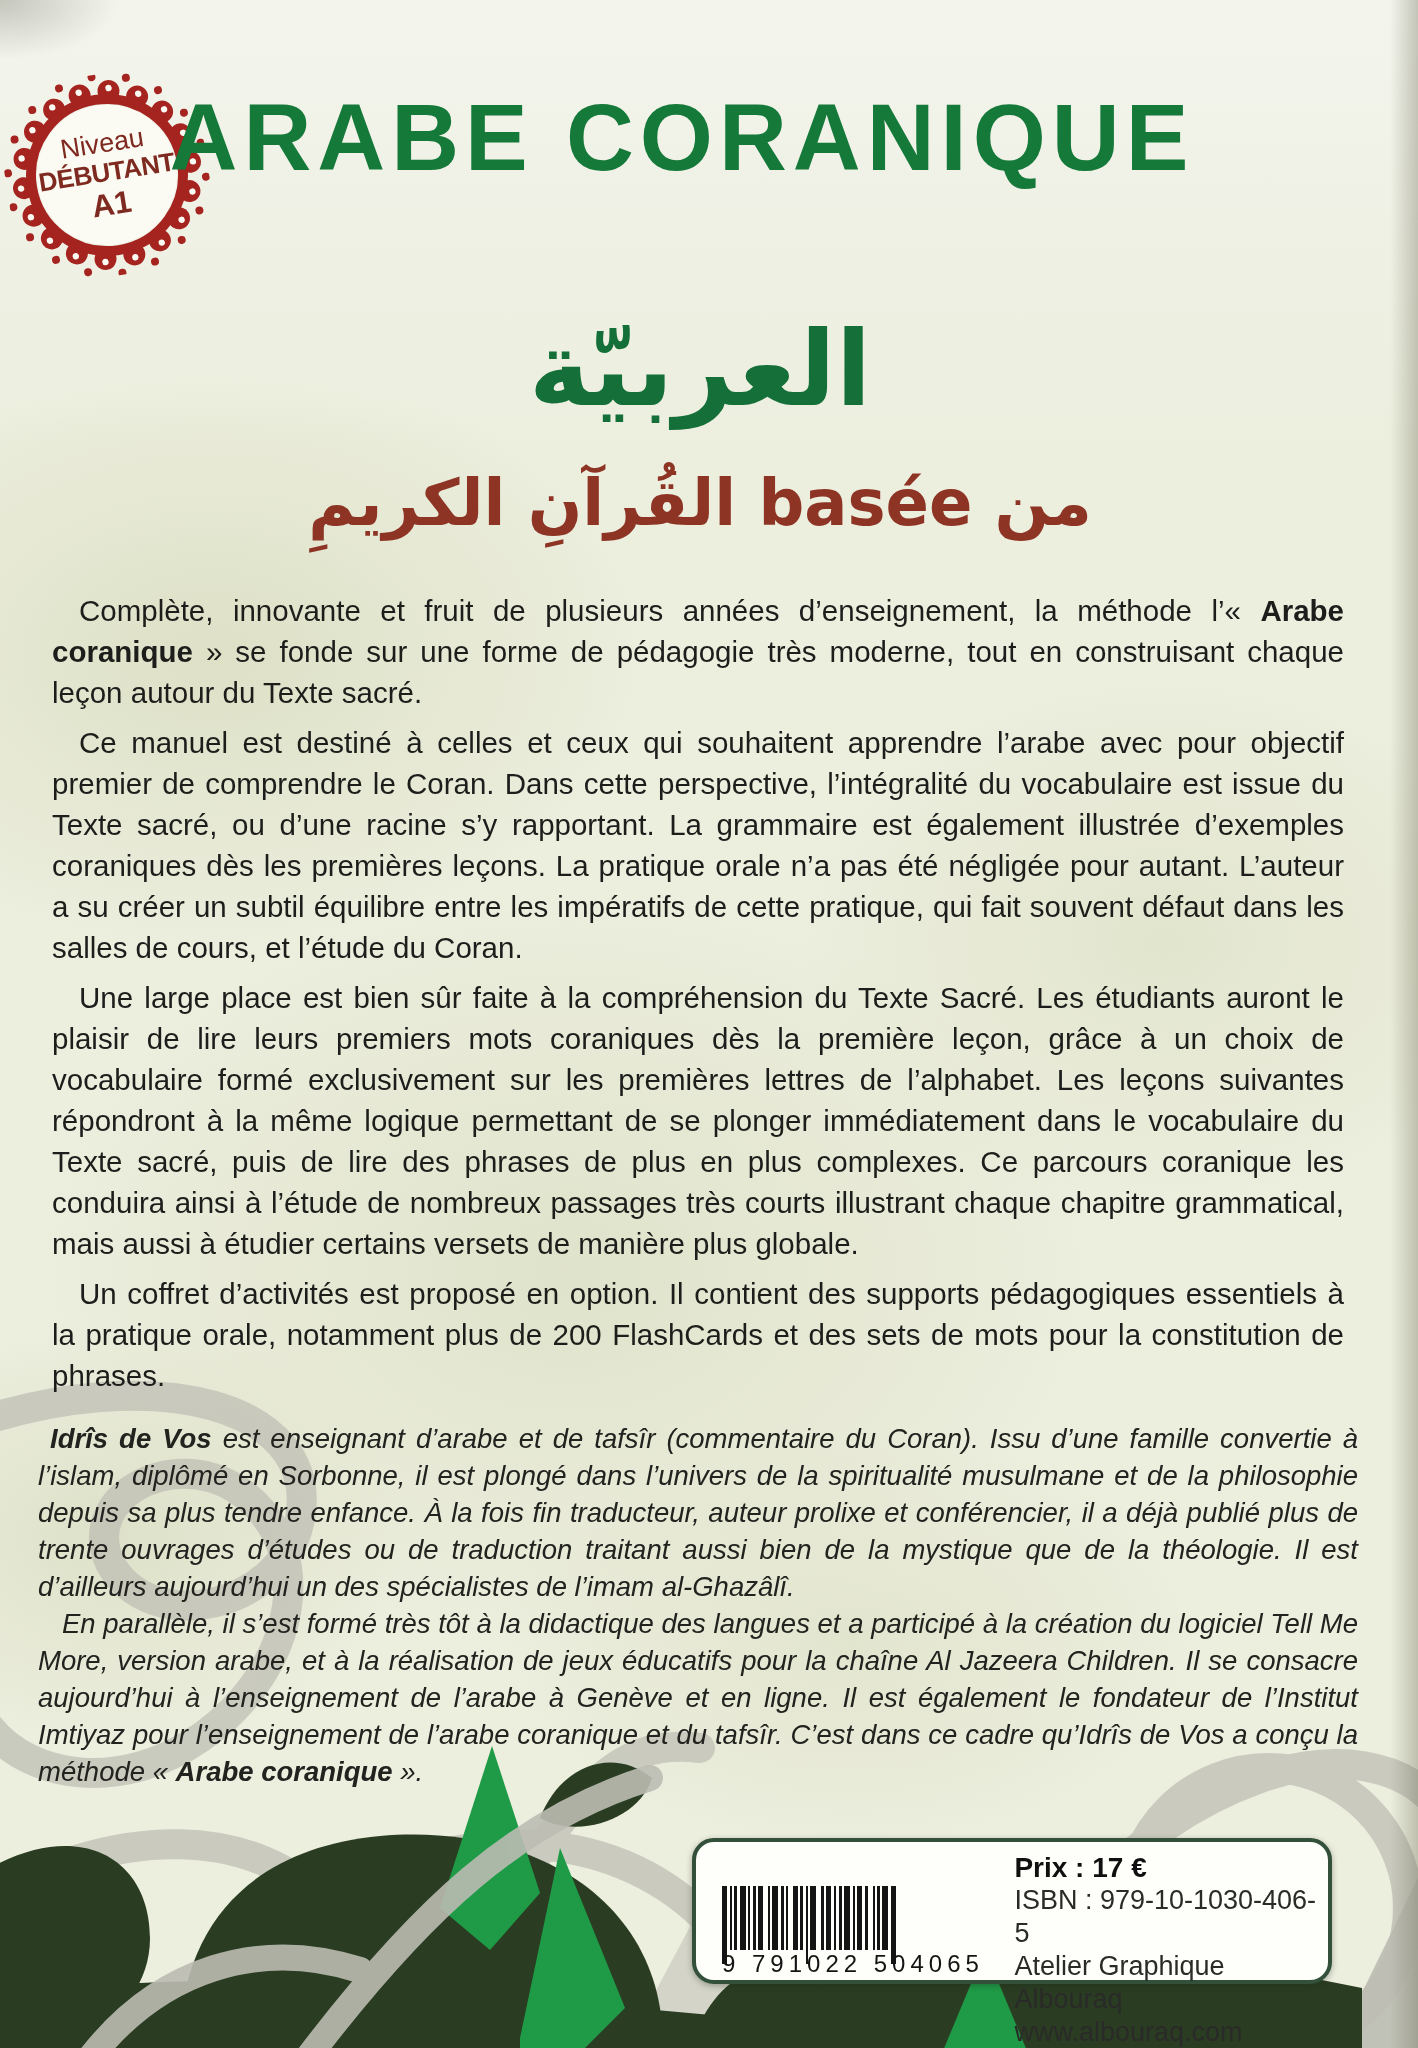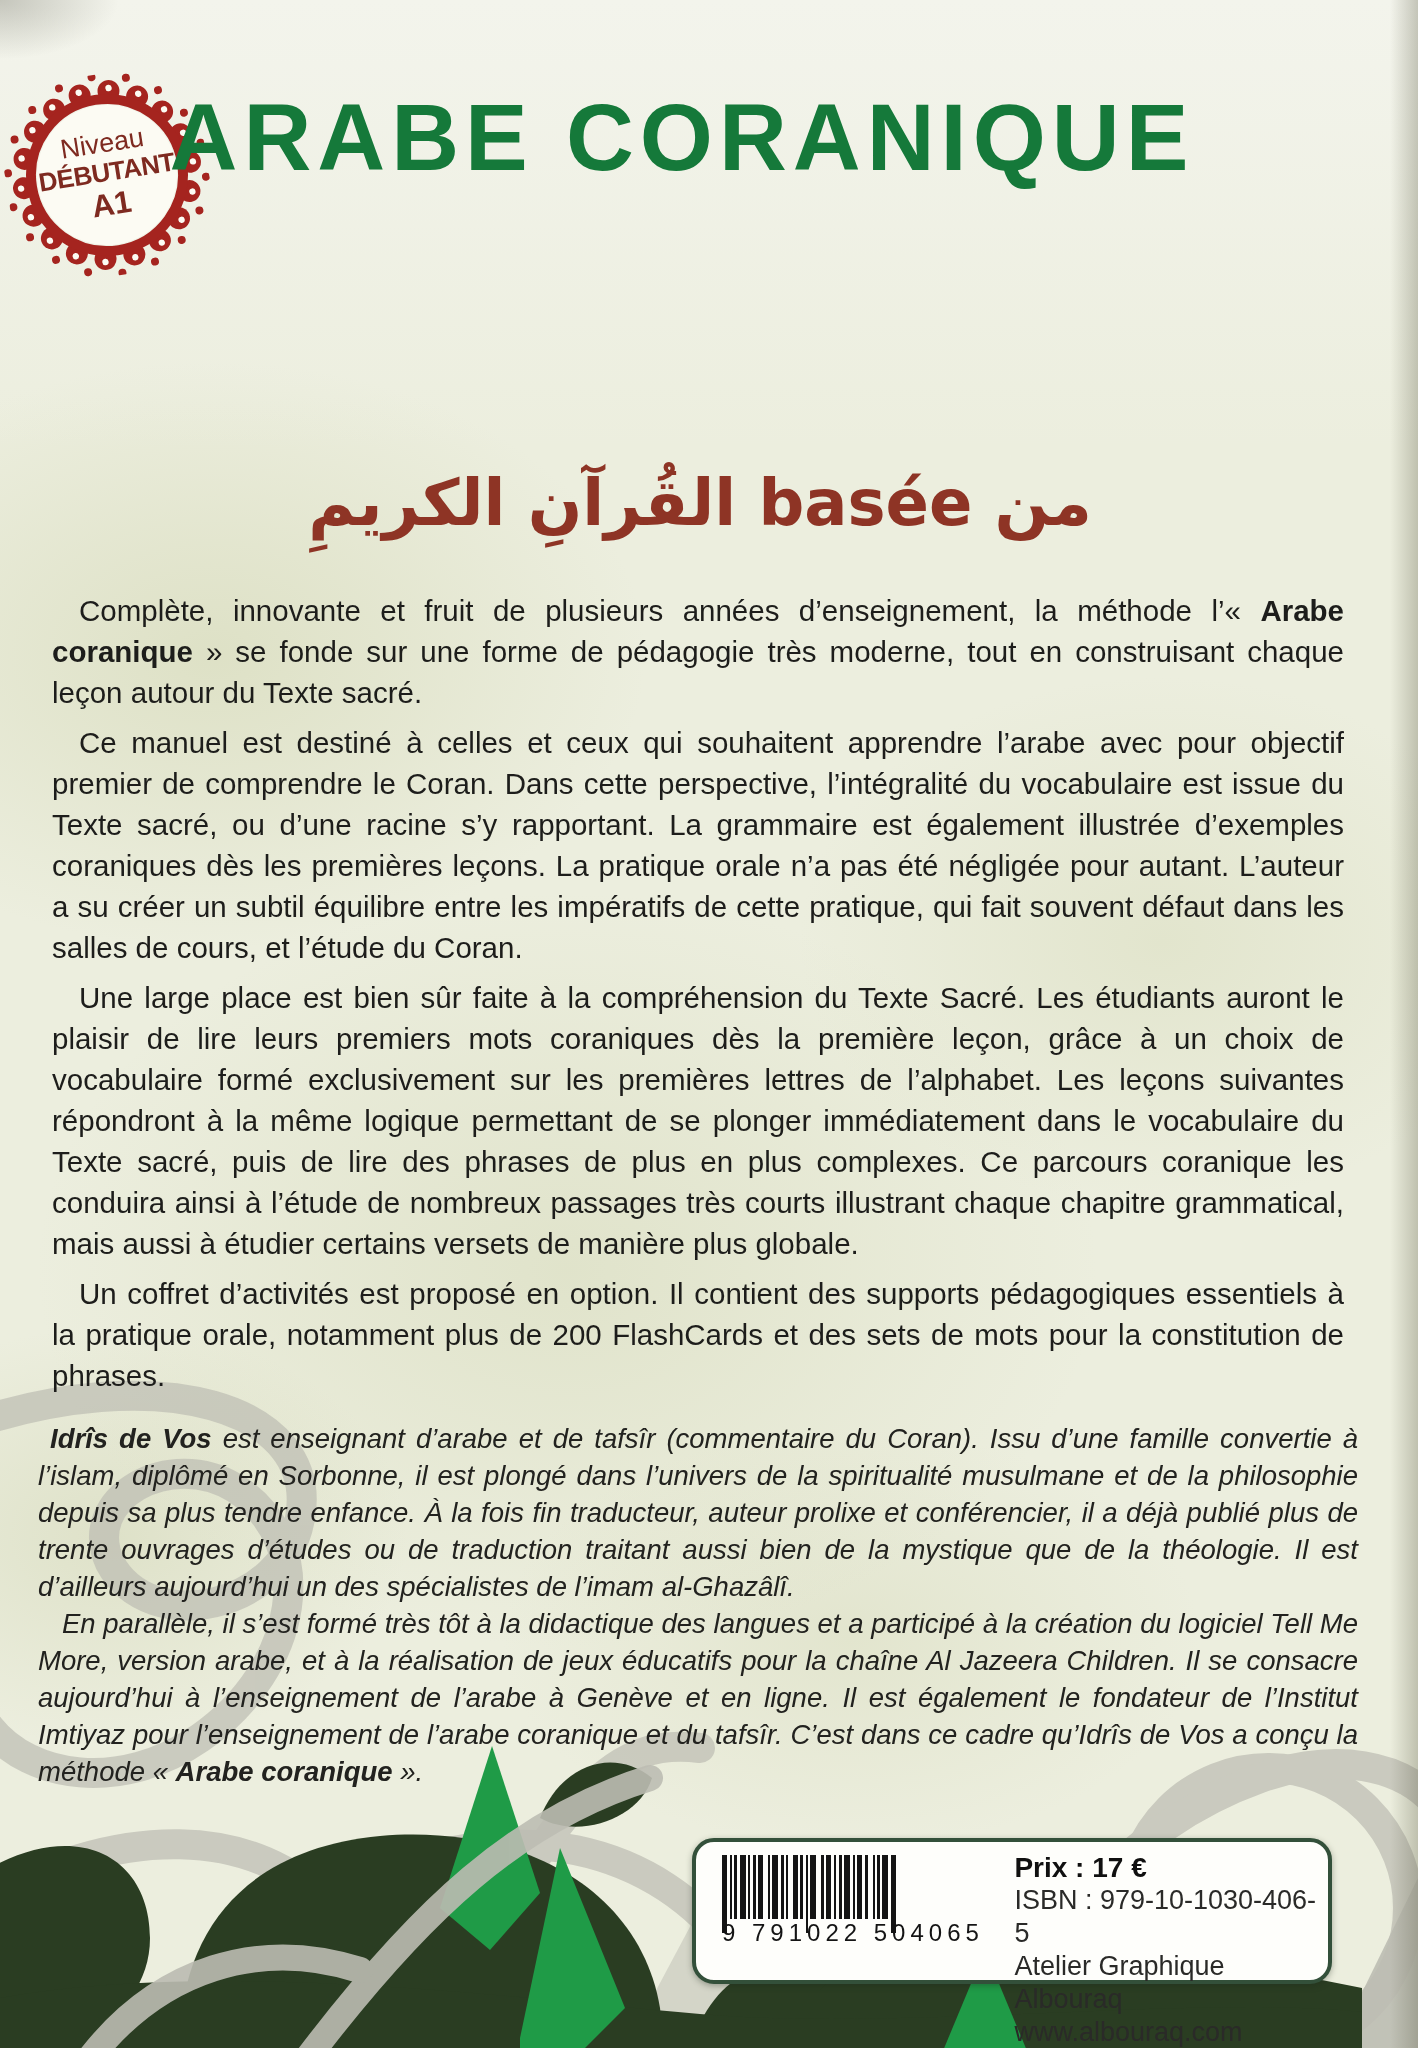--- a/index.html
+++ b/index.html
@@ -58,21 +58,21 @@
     font-style:italic;font-size:27.5px;line-height:37px;color:#22221f;
   }
   .bio p{margin:0;text-indent:24px;}
   .bio p:first-child{text-indent:12px;}
   
   .barcode-box{
     position:absolute;left:692px;top:1838px;width:640px;height:146px;box-sizing:border-box;
     background:#fefefb;border:4px solid var(--box-border);border-radius:22px;
     display:flex;box-shadow:0 2px 6px rgba(30,40,25,.35);
   }
-  .bc{width:330px;box-sizing:border-box;padding:13px 0 0 26px;}
+  .bc{width:330px;box-sizing:border-box;padding:13px 0 0 26px;margin-top:31px;}
   .bars{height:78px;display:flex;align-items:flex-start;}
   .bars div{background:#141414;}
   .digits{font-size:24px;letter-spacing:5px;color:#141414;margin-top:-14px;white-space:nowrap;}
   .pub{box-sizing:border-box;padding:9px 6px 0 4px;font-size:27px;line-height:33px;color:#2a2a28;}
   .price{font-weight:bold;color:#101010;font-size:28px;}
   .edge-shadow{
     position:absolute;right:0;top:0;width:28px;height:2048px;
     background:linear-gradient(90deg,transparent,rgba(88,88,66,.30));
   }
   .corner-shadow{
@@ -177,20 +177,21 @@
         <circle cx="101" cy="101" r="70" style="fill:#fcfbf3"></circle>
       </svg>
     <div class="badge-text">
       <span class="badge-line1">Niveau</span>
       <span class="badge-line2">DÉBUTANT</span>
       <span class="badge-line3">A1</span>
     </div>
   </div>
 
   <div class="title">ARABE CORANIQUE</div>
+  <div class="arabic1">العربيّة</div>
   <div class="arabic2">من basée القُرآنِ الكريمِ</div>
 
   <div class="copy">
     <p><span>Complète, innovante et fruit de plusieurs années d’enseignement, la méthode l’« </span><span class="bold">Arabe coranique</span><span> » se fonde sur une forme de pédagogie très moderne, tout en construisant chaque leçon autour du Texte sacré.</span></p>
     <p><span>Ce manuel est destiné à celles et ceux qui souhaitent apprendre l’arabe avec pour objectif premier de comprendre le Coran. Dans cette perspective, l’intégralité du vocabulaire est issue du Texte sacré, ou d’une racine s’y rapportant. La grammaire est également illustrée d’exemples coraniques dès les premières leçons. La pratique orale n’a pas été négligée pour autant. L’auteur a su créer un subtil équilibre entre les impératifs de cette pratique, qui fait souvent défaut dans les salles de cours, et l’étude du Coran.</span></p>
     <p><span>Une large place est bien sûr faite à la compréhension du Texte Sacré. Les étudiants auront le plaisir de lire leurs premiers mots coraniques dès la première leçon, grâce à un choix de vocabulaire formé exclusivement sur les premières lettres de l’alphabet. Les leçons suivantes répondront à la même logique permettant de se plonger immédiatement dans le vocabulaire du Texte sacré, puis de lire des phrases de plus en plus complexes. Ce parcours coranique les conduira ainsi à l’étude de nombreux passages très courts illustrant chaque chapitre grammatical, mais aussi à étudier certains versets de manière plus globale.</span></p>
     <p><span>Un coffret d’activités est proposé en option. Il contient des supports pédagogiques essentiels à la pratique orale, notamment plus de 200 FlashCards et des sets de mots pour la constitution de phrases.</span></p>
 
     <div class="bio">
       <p><span class="bold">Idrîs de Vos</span><span> est enseignant d’arabe et de tafsîr (commentaire du Coran). Issu d’une famille convertie à l’islam, diplômé en Sorbonne, il est plongé dans l’univers de la spiritualité musulmane et de la philosophie depuis sa plus tendre enfance. À la fois fin traducteur, auteur prolixe et conférencier, il a déjà publié plus de trente ouvrages d’études ou de traduction traitant aussi bien de la mystique que de la théologie. Il est d’ailleurs aujourd’hui un des spécialistes de l’imam al-Ghazâlî.</span></p>

